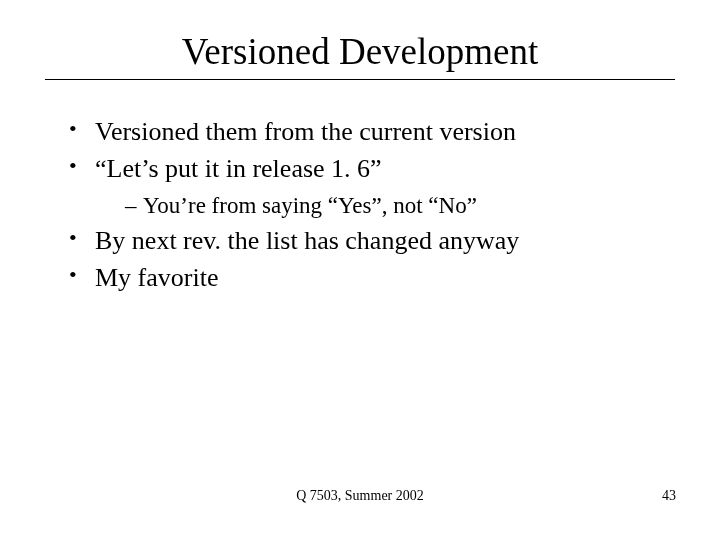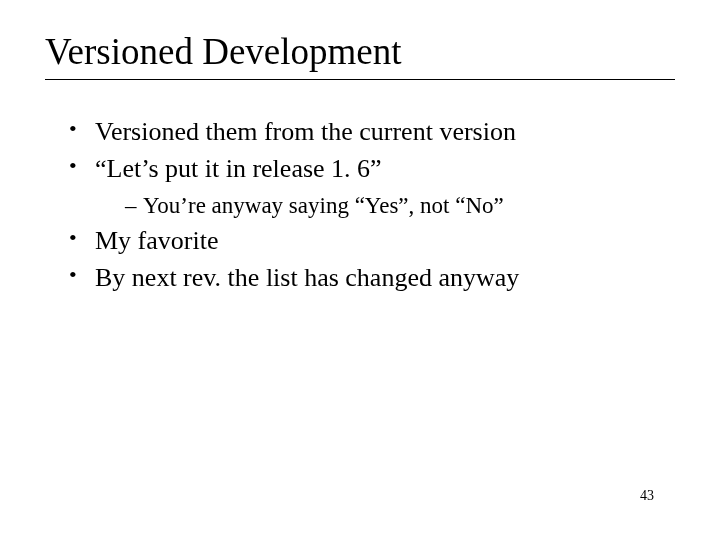--- a/index.html
+++ b/index.html
@@ -12,21 +12,21 @@
       position: relative;
       overflow: hidden;
     }
     .slide {
       width: 100%;
       height: 100%;
       padding: 30px 45px 0 45px;
       position: relative;
     }
     .title-wrap {
-      text-align: left;
+      text-align: center;
       border-bottom: 1.5px solid #000;
       padding-bottom: 6px;
       margin-bottom: 34px;
     }
     .title {
       font-size: 37px;
       font-weight: normal;
     }
     .content {
       padding-left: 24px;
@@ -70,40 +70,41 @@
       position: absolute;
       bottom: 36px;
       left: 0;
       width: 100%;
       text-align: center;
       font-size: 14px;
     }
     .footer-right {
       position: absolute;
       bottom: 36px;
-      right: 66px;
+      right: 44px;
       font-size: 14px;
     }
   </style>
 </head>
 <body>
 
 <div class="slide">
   <div class="title-wrap">
     <h1 class="title">Versioned Development</h1>
   </div>
 
   <div class="content">
     <ul class="level1">
       <li><span>Versioned them from the current version</span></li>
       <li>
         <span>“Let’s put it in release 1. 6”</span>
         <ul class="level2">
-          <li><span>You’re anyway saying “Yes”, not “No”</span></li>
+          <li><span>You’re from saying “Yes”, not “No”</span></li>
         </ul>
       </li>
+      <li><span>By next rev. the list has changed anyway</span></li>
       <li><span>My favorite</span></li>
-      <li><span>By next rev. the list has changed anyway</span></li>
     </ul>
   </div>
 
+  <div class="footer-center">Q 7503, Summer 2002</div>
   <div class="footer-right">43</div>
 </div>
 
 </body></html>

